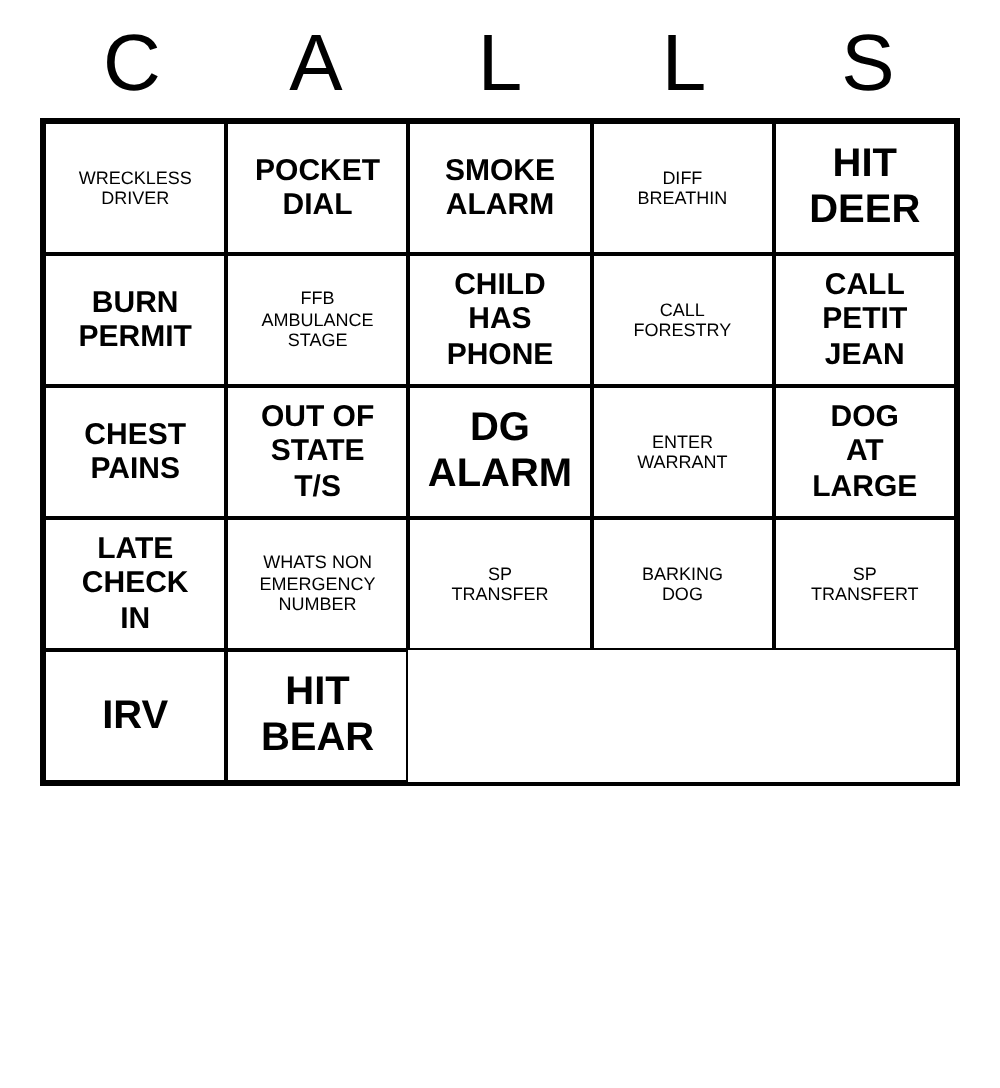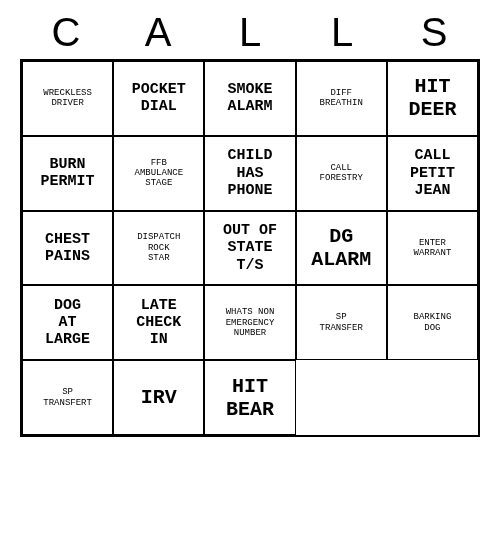--- a/index.html
+++ b/index.html
@@ -26,23 +26,22 @@
       font-weight: 400;
       color: #000;
       width: 80px;
       text-align: center;
     }
     .bingo-grid {
       display: grid;
       grid-template-columns: repeat(5, 1fr);
       grid-template-rows: repeat(5, 1fr);
       width: 460px;
-      height: 378px;
+      height: 334px;
       border: 2px solid #000;
-      font-family: Liberation Mono, monospace;
     }
     .cell {
       border: 1px solid #000;
       display: flex;
       align-items: center;
       justify-content: center;
       text-align: center;
       padding: 3px;
       line-height: 1.15;
     }
@@ -116,25 +115,20 @@
     <div class="cell">
       <span class="cell-text medium" style="white-space: pre-line;">CALL
 PETIT
 JEAN</span>
     </div>
     <div class="cell">
       <span class="cell-text medium" style="white-space: pre-line;">CHEST
 PAINS</span>
     </div>
     <div class="cell">
-      <span class="cell-text small" style="white-space: pre-line;">DISPATCH
-ROCK
-STAR</span>
-    </div>
-    <div class="cell">
       <span class="cell-text medium" style="white-space: pre-line;">OUT OF
 STATE
 T/S</span>
     </div>
     <div class="cell">
       <span class="cell-text large" style="white-space: pre-line;">DG
 ALARM</span>
     </div>
     <div class="cell">
       <span class="cell-text small" style="white-space: pre-line;">ENTER

